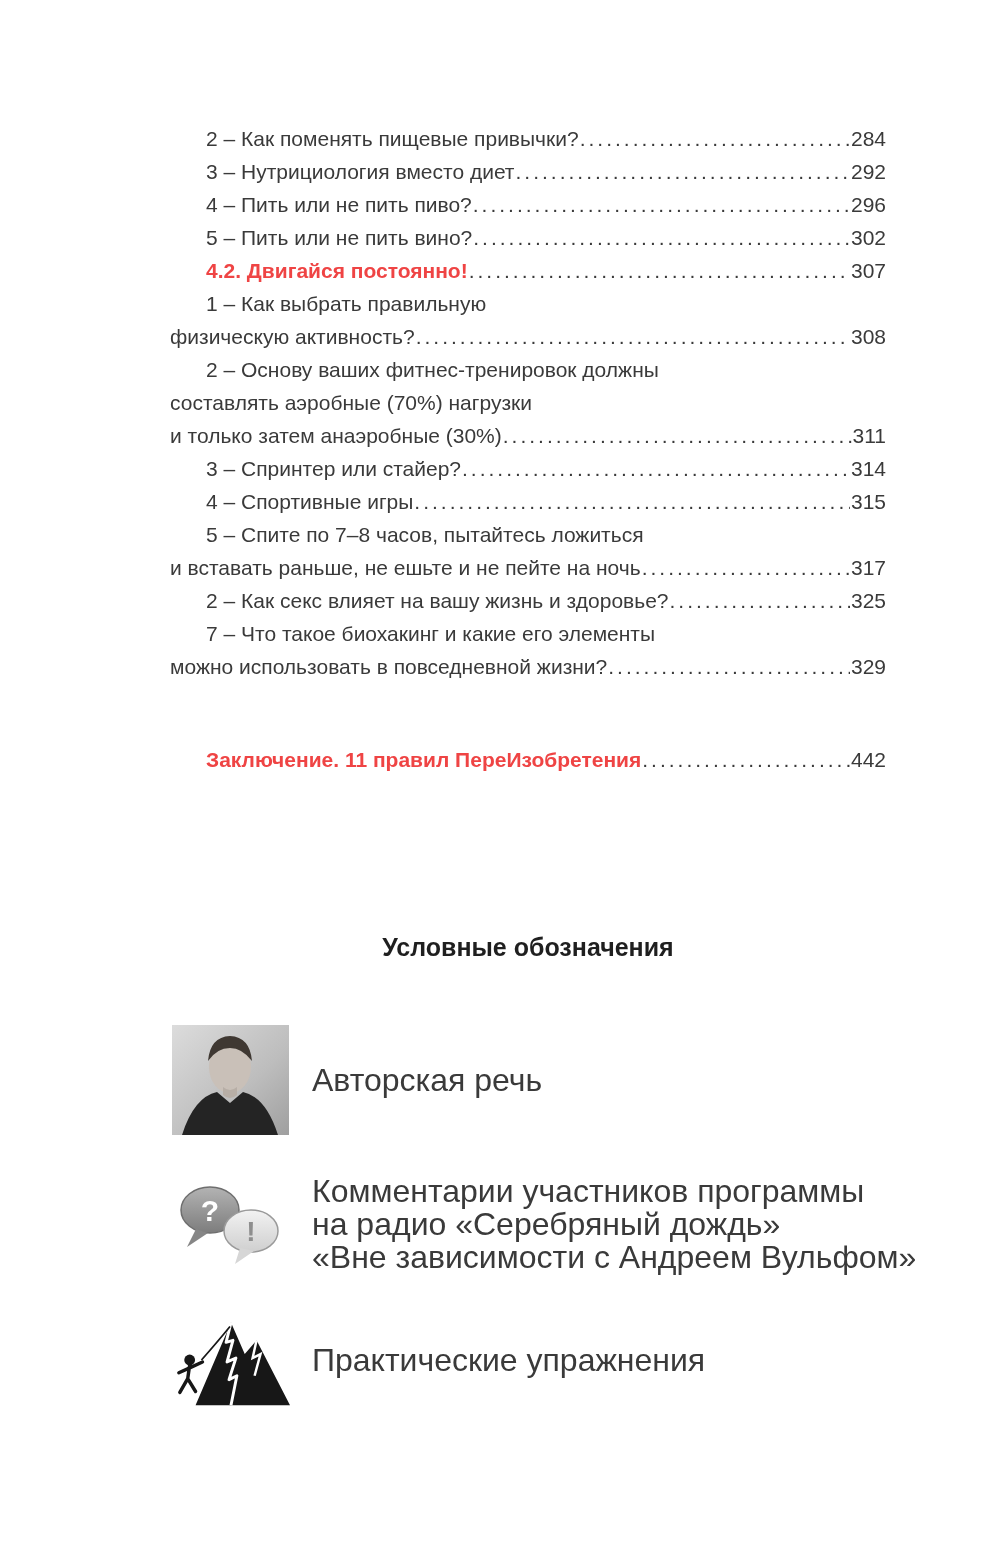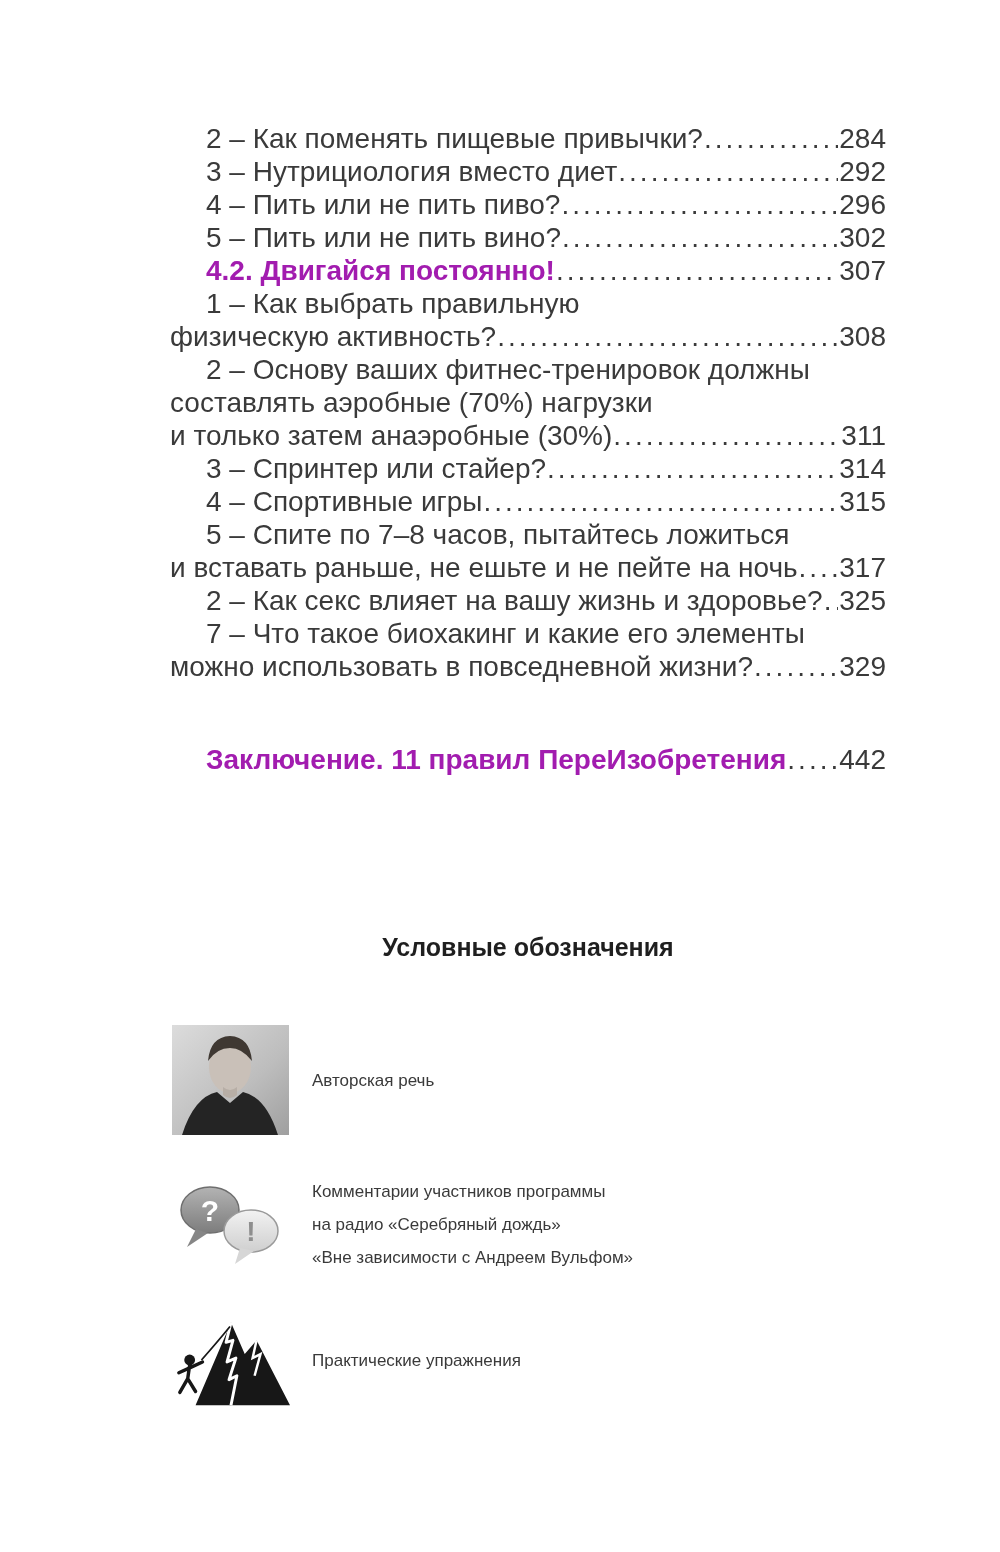--- a/index.html
+++ b/index.html
@@ -15,40 +15,40 @@
     background: #ffffff;
     overflow: hidden;
   }
   .content {
     position: absolute;
     left: 170px; top: 122px;
     width: 716px;
   }
   
   .toc-line {
-    font-size: 28px;
+    font-size: 21px;
     line-height: 33px;
     white-space: nowrap;
   }
   .toc-line.first { padding-left: 36px; }
   .toc-line.last { display: flex; align-items: baseline; }
   .toc-line.last .t { white-space: nowrap; flex: 0 0 auto; }
   .dots {
     flex: 1 1 auto;
     overflow: hidden;
     white-space: nowrap;
     letter-spacing: 3px;
     margin: 0 1px;
     color: #3a3a3a;
   }
   .dots::after {
     content: "........................................................................................................................";
   }
   .pg { white-space: nowrap; flex: 0 0 auto; }
-  .toc-entry.bold .t { font-weight: 700; color: #a21caf; }
+  .toc-entry.bold .t { font-weight: 700; color: #ef4444; }
   .toc-entry.conclusion { margin-top: 60px; }
   
   .section-heading {
     margin-top: 150px;
     text-align: center;
     font-size: 25px;
     line-height: 42px;
     font-weight: 700;
     color: #1f1f1f;
   }
@@ -61,21 +61,21 @@
   }
   .legend-icon {
     flex: 0 0 120px;
     width: 120px;
     display: flex;
     justify-content: center;
     align-items: center;
   }
   .legend-label {
     margin-left: 22px;
-    font-size: 17px;
+    font-size: 32px;
     line-height: 33px;
     color: #3a3a3a;
   }
   .legend-label .lbl-line { white-space: nowrap; }
 </style>
 </head>
 <body>
 
 <div class="page">
   <div class="content">

